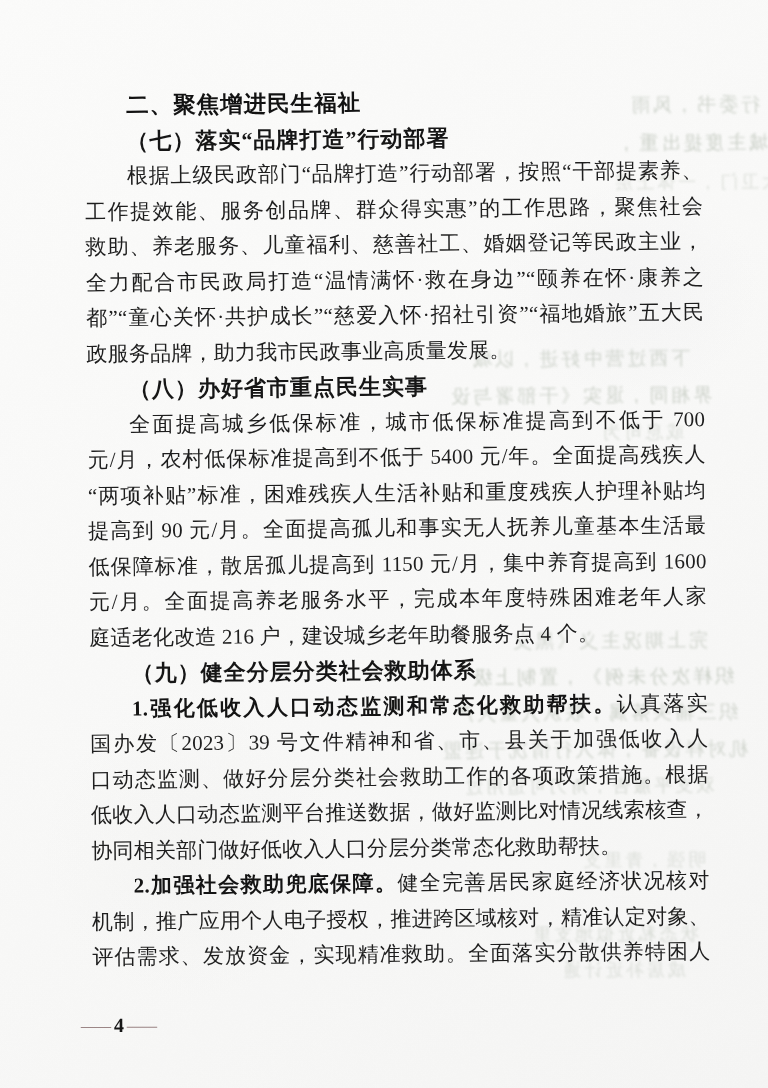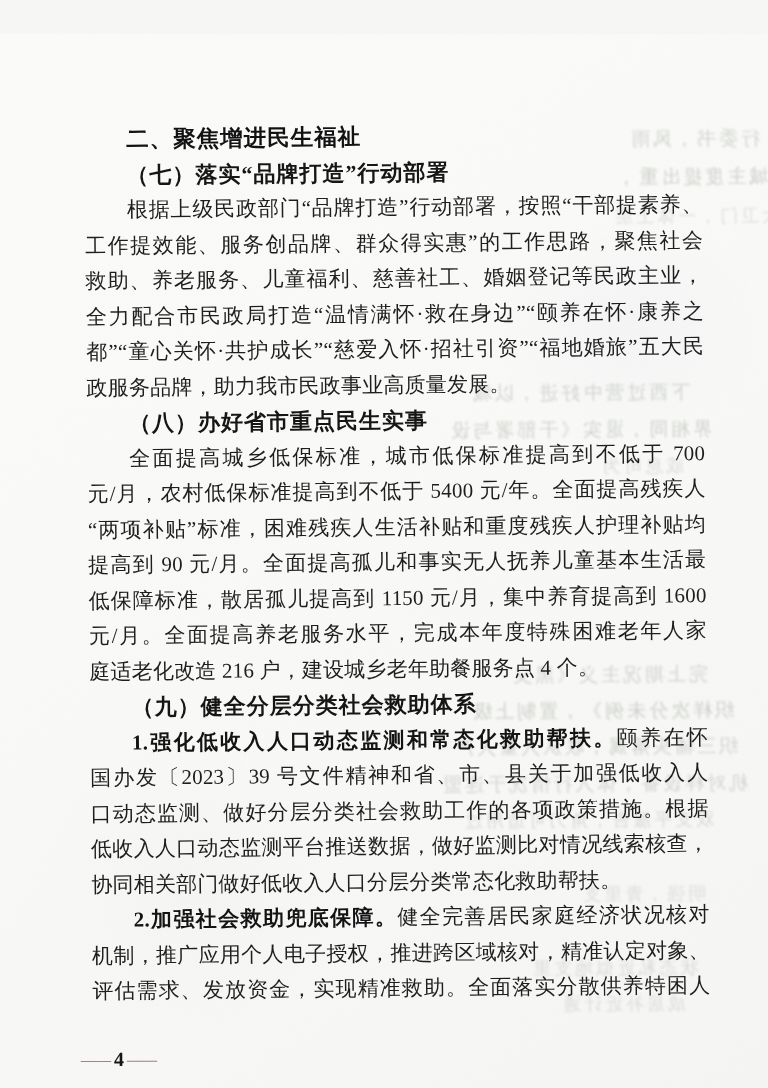--- a/index.html
+++ b/index.html
@@ -4,21 +4,20 @@
 <style>
   html,body{margin:0;padding:0;}
   body{
     width:768px;height:1088px;overflow:hidden;position:relative;
     background:#f6f6f5;
     font-family:"Liberation Serif",serif;
   }
   .page{
     position:absolute;inset:0;
     background:linear-gradient(145deg,#fbfbfa 0%,#f9f9f8 45%,#f5f5f4 100%);
-    margin-top:34px;
   }
   .blotch{position:absolute;pointer-events:none;}
   .blotch.b1{left:500px;top:180px;width:260px;height:220px;
     background:radial-gradient(closest-side,rgba(205,205,215,0.10),rgba(205,205,215,0));}
   .blotch.b2{left:40px;top:700px;width:300px;height:300px;
     background:radial-gradient(closest-side,rgba(210,210,205,0.08),rgba(210,210,205,0));}
   .noise{position:absolute;inset:0;pointer-events:none;opacity:.55;}
 
   
   .bleed{
@@ -99,21 +98,21 @@
       <div class="line body"><span>政服务品牌，助力我市民政事业高质量发展。</span></div>
       <div class="line h2 indent"><span>（八）办好省市重点民生实事</span></div>
       <div class="line body indent fill"><span>全面提高城乡低保标准，城市低保标准提高到不低于 700</span></div>
       <div class="line body fill"><span>元/月，农村低保标准提高到不低于 5400 元/年。全面提高残疾人</span></div>
       <div class="line body fill"><span>“两项补贴”标准，困难残疾人生活补贴和重度残疾人护理补贴均</span></div>
       <div class="line body fill"><span>提高到 90 元/月。全面提高孤儿和事实无人抚养儿童基本生活最</span></div>
       <div class="line body fill"><span>低保障标准，散居孤儿提高到 1150 元/月，集中养育提高到 1600</span></div>
       <div class="line body fill"><span>元/月。全面提高养老服务水平，完成本年度特殊困难老年人家</span></div>
       <div class="line body"><span>庭适老化改造 216 户，建设城乡老年助餐服务点 4 个。</span></div>
       <div class="line h2 indent"><span>（九）健全分层分类社会救助体系</span></div>
-      <div class="line body indent fill"><span class="b">1.强化低收入人口动态监测和常态化救助帮扶。</span><span>颐养在怀</span></div>
+      <div class="line body indent fill"><span class="b">1.强化低收入人口动态监测和常态化救助帮扶。</span><span>认真落实</span></div>
       <div class="line body fill"><span>国办发〔2023〕39 号文件精神和省、市、县关于加强低收入人</span></div>
       <div class="line body fill"><span>口动态监测、做好分层分类社会救助工作的各项政策措施。根据</span></div>
       <div class="line body fill"><span>低收入人口动态监测平台推送数据，做好监测比对情况线索核查，</span></div>
       <div class="line body"><span>协同相关部门做好低收入人口分层分类常态化救助帮扶。</span></div>
       <div class="line body indent fill"><span class="b">2.加强社会救助兜底保障。</span><span>健全完善居民家庭经济状况核对</span></div>
       <div class="line body fill"><span>机制，推广应用个人电子授权，推进跨区域核对，精准认定对象、</span></div>
       <div class="line body fill"><span>评估需求、发放资金，实现精准救助。全面落实分散供养特困人</span></div>
     </div>
 
   <div class="footer">

